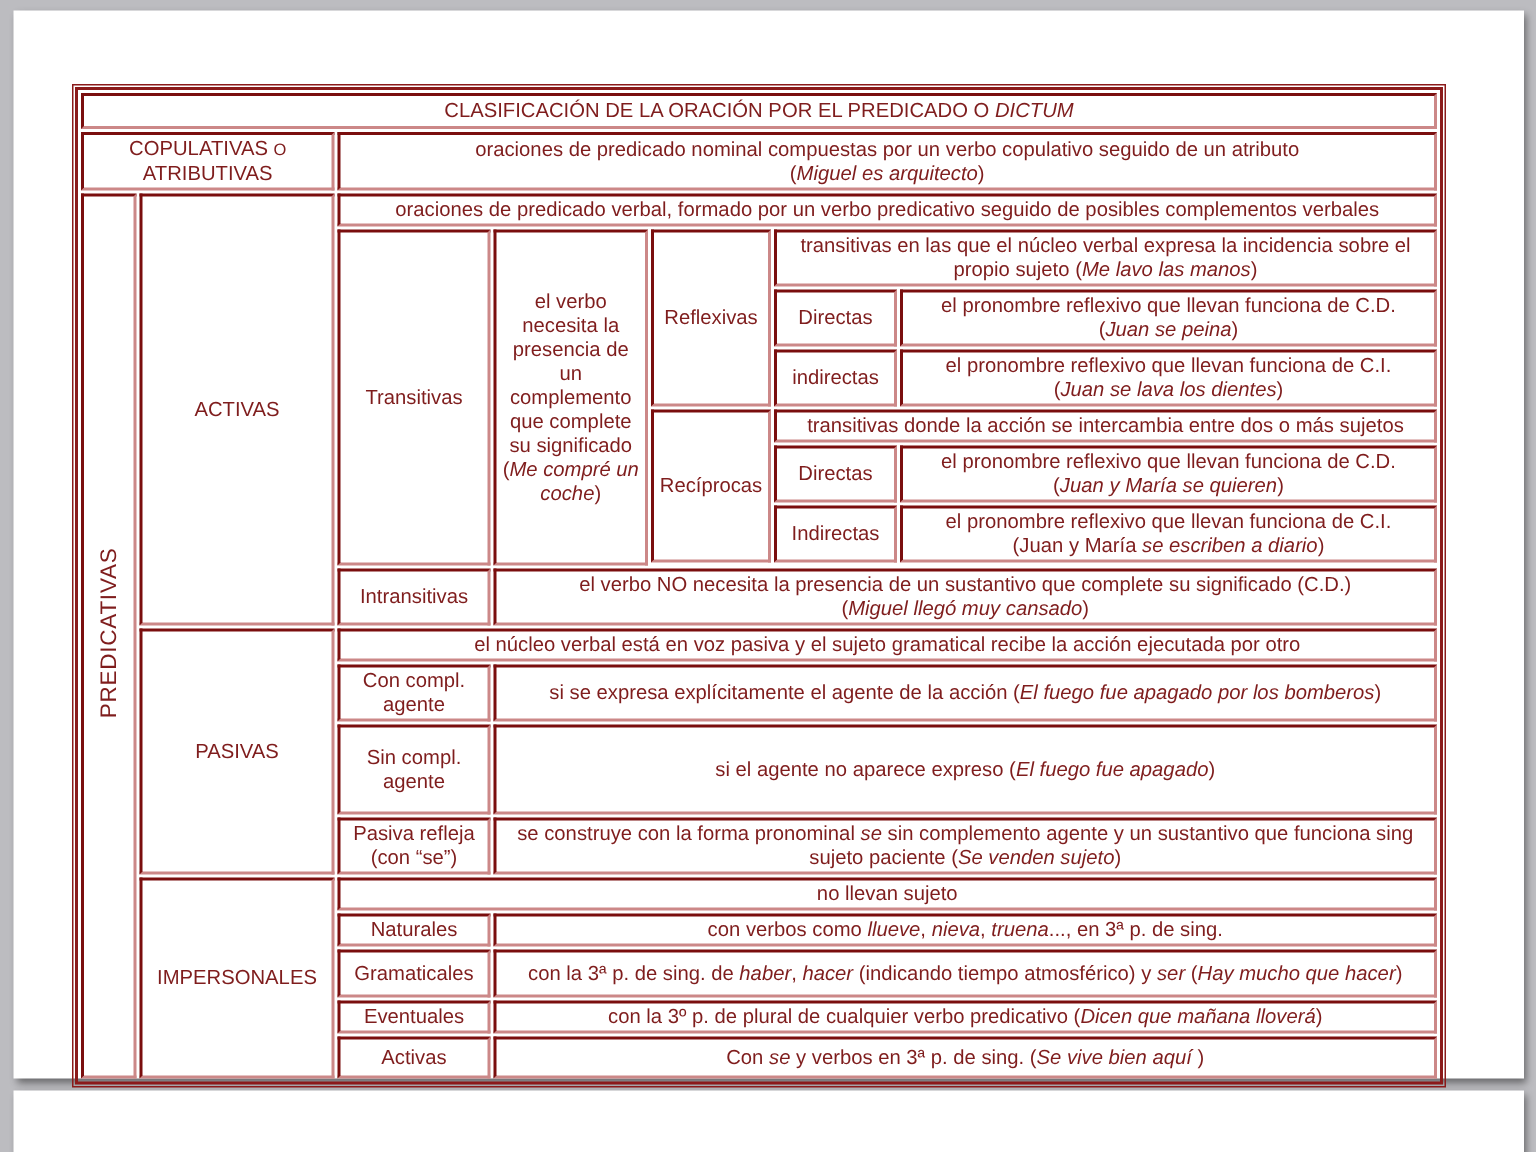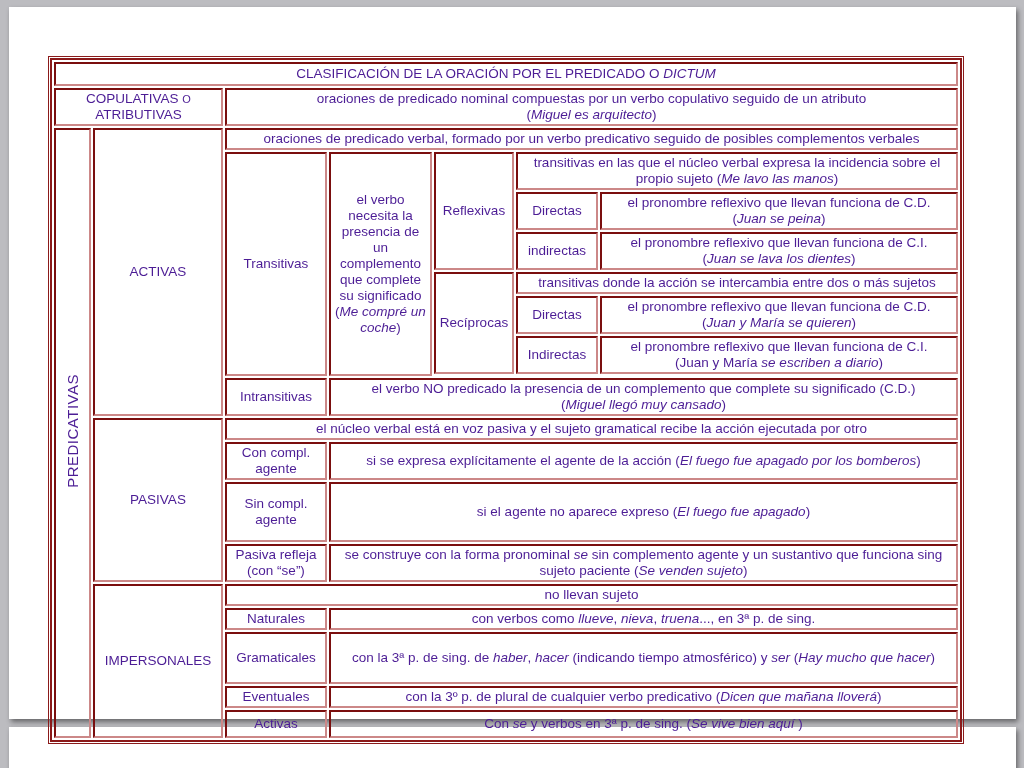--- a/index.html
+++ b/index.html
@@ -1,20 +1,20 @@
 <!DOCTYPE html>
 <html><head>
 <meta charset="utf-8">
 <style>
   html,body{margin:0;padding:0;}
   body{width:1024px;height:768px;background:#bcbcc0;position:relative;overflow:hidden;font-family:"Liberation Sans",sans-serif;}
   .page{position:absolute;left:9px;top:7px;width:1007px;height:712px;background:#fff;box-shadow:2px 3px 5px rgba(0,0,0,0.45);}
   .page2{position:absolute;left:9px;top:727px;width:1007px;height:60px;background:#fff;box-shadow:2px 3px 5px rgba(0,0,0,0.45);}
   table.cls{position:absolute;left:50px;top:58px;width:912px;height:625px;border-collapse:separate;border-spacing:2px;border:2px solid #8b1a1a;outline:1px solid #8b1a1a;outline-offset:1px;table-layout:fixed;}
-  table.cls td{border:2px solid #8b1a1a;border-right-color:#c88;border-bottom-color:#c88;border-left-color:#7a0e0e;border-top-color:#7a0e0e;padding:1px 3px;font-size:13.5px;line-height:16px;color:#4c1d95;text-align:center;vertical-align:middle;overflow:hidden;}
+  table.cls td{border:2px solid #8b1a1a;border-right-color:#c88;border-bottom-color:#c88;border-left-color:#7a0e0e;border-top-color:#7a0e0e;padding:1px 3px;font-size:13.5px;line-height:16px;color:#7f1d1d;text-align:center;vertical-align:middle;overflow:hidden;}
   td.title{color:#ff6a13;font-size:17px;line-height:20px;}
   td.cat{color:#9b3b6b;}
   td.left{text-align:left;margin-top:16px;}
   .small{font-size:11px;}
   .vert{writing-mode:vertical-rl;transform:rotate(180deg);display:inline-block;font-size:15px;letter-spacing:0.5px;}
   i{font-style:italic;}
 </style>
 </head>
 <body>
 
@@ -66,21 +66,21 @@
     <td class="cat">Directas</td>
     <td><span>el pronombre reflexivo que llevan funciona de C.D.</span><br>(<i>Juan y María se quieren</i>)</td>
   </tr>
   <tr style="height:34px">
     <td class="cat">Indirectas</td>
     <td><span>el pronombre reflexivo que llevan funciona de C.I.</span><br>(<span>Juan y María </span><i>se escriben a diario</i>)</td>
   </tr>
   <tr style="height:0px"></tr>
   <tr style="height:34px">
     <td class="cat">Intransitivas</td>
-    <td colspan="4"><span>el verbo NO predicado la presencia de un complemento que complete su significado (C.D.)</span><br>(<i>Miguel llegó muy cansado</i>)</td>
+    <td colspan="4"><span>el verbo NO necesita la presencia de un sustantivo que complete su significado (C.D.)</span><br>(<i>Miguel llegó muy cansado</i>)</td>
   </tr>
   <tr style="height:17px">
     <td rowspan="4" class="cat">PASIVAS</td>
     <td colspan="5">el núcleo verbal está en voz pasiva y el sujeto gramatical recibe la acción ejecutada por otro</td>
   </tr>
   <tr style="height:34px">
     <td class="cat">Con compl. agente</td>
     <td colspan="4" class="left"><span>si se expresa explícitamente el agente de la acción (</span><i>El fuego fue apagado por los bomberos</i><span>)</span></td>
   </tr>
   <tr style="height:60px">
@@ -92,21 +92,21 @@
     <td colspan="4" class="left"><span>se construye con la forma pronominal </span><i>se</i><span> sin complemento agente y un sustantivo que funciona sing sujeto paciente (</span><i>Se venden sujeto</i><span>)</span></td>
   </tr>
   <tr style="height:17px">
     <td rowspan="5" class="cat">IMPERSONALES</td>
     <td colspan="5">no llevan sujeto</td>
   </tr>
   <tr style="height:22px">
     <td class="cat">Naturales</td>
     <td colspan="4" class="left"><span>con verbos como </span><i>llueve</i><span>, </span><i>nieva</i><span>, </span><i>truena</i><span>..., en 3ª p. de sing.</span></td>
   </tr>
-  <tr style="height:52px">
+  <tr style="height:32px">
     <td class="cat">Gramaticales</td>
     <td colspan="4" class="left"><span>con la 3ª p. de sing. de </span><i>haber</i><span>, </span><i>hacer</i><span> (indicando tiempo atmosférico) y </span><i>ser</i><span>  (</span><i>Hay mucho que hacer</i><span>)</span></td>
   </tr>
   <tr style="height:22px">
     <td class="cat">Eventuales</td>
     <td colspan="4" class="left"><span>con la 3º p. de plural de cualquier verbo predicativo (</span><i>Dicen que mañana lloverá</i><span>)</span></td>
   </tr>
   <tr style="height:28px">
     <td class="cat">Activas</td>
     <td colspan="4" class="left"><span>Con </span><i>se</i><span> y verbos en 3ª p. de sing. (</span><i>Se vive bien aquí </i><span>)</span></td>

